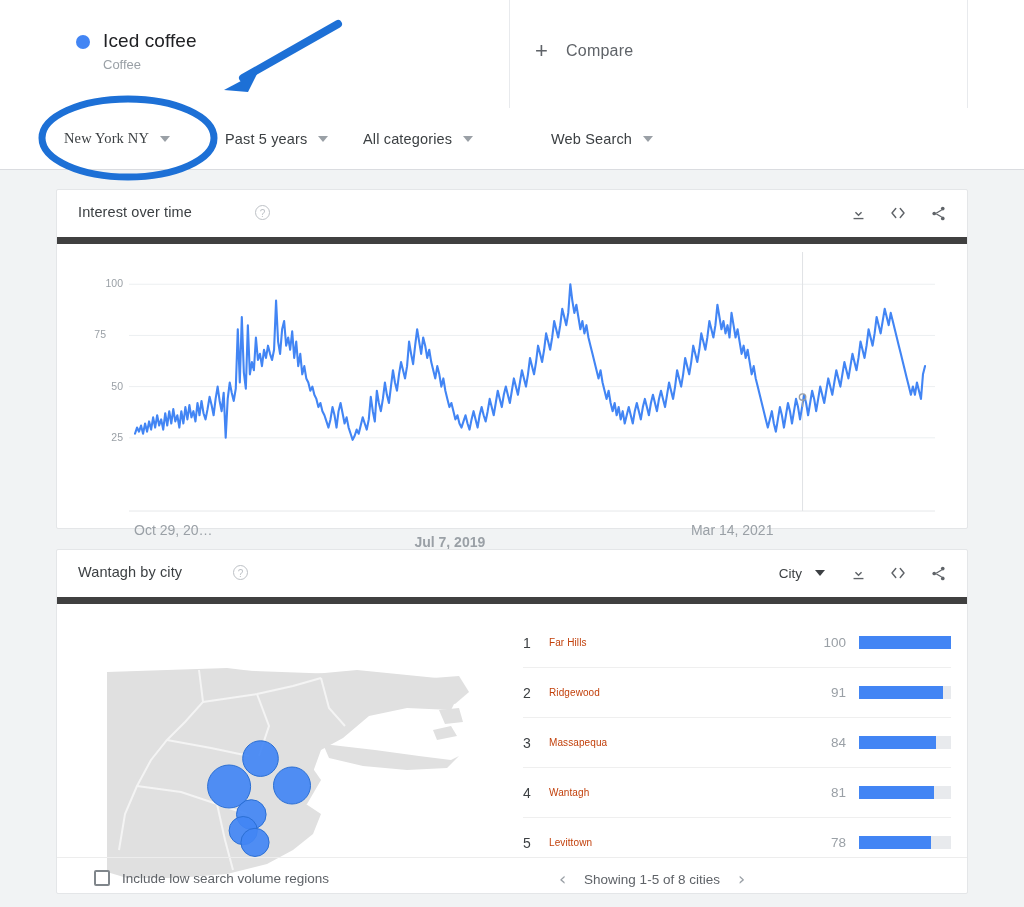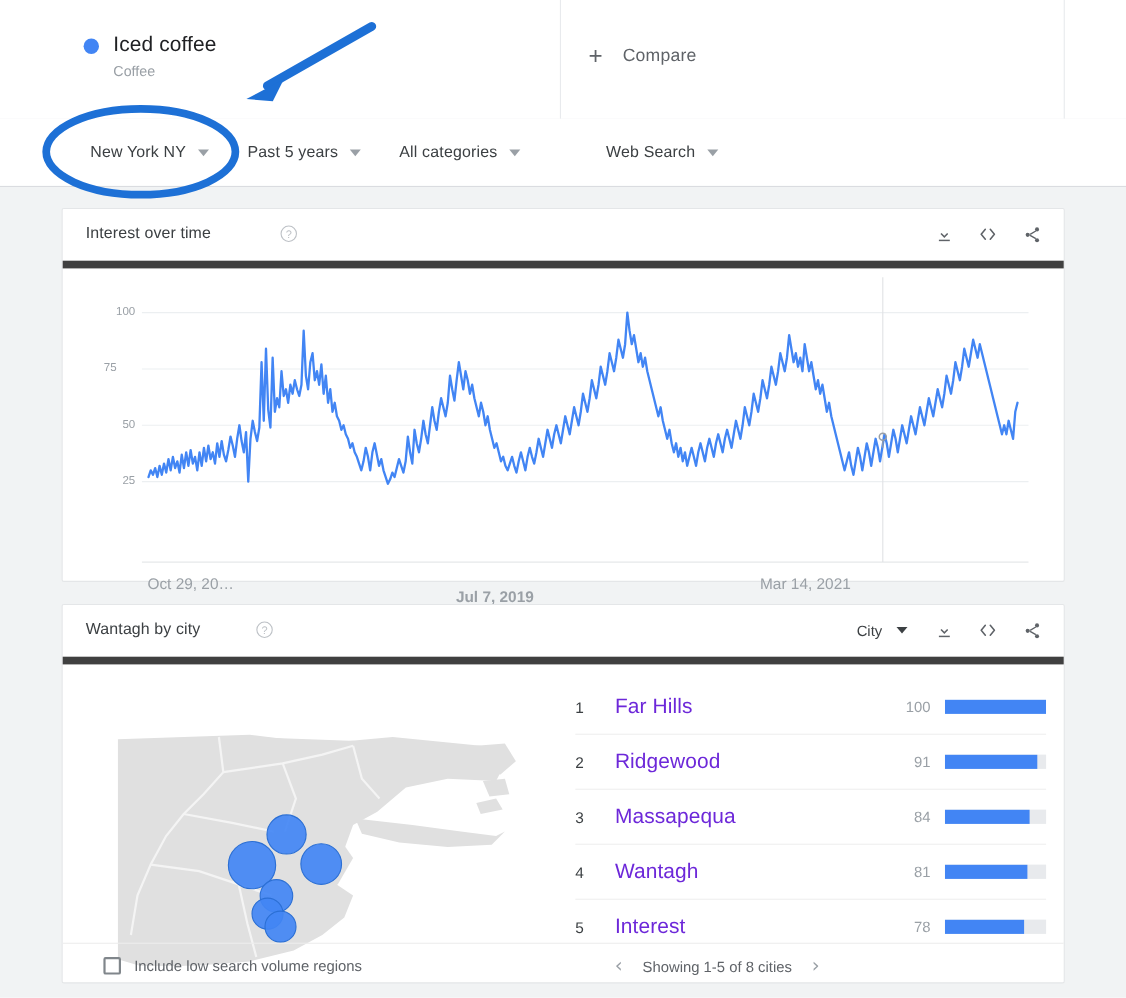--- a/index.html
+++ b/index.html
@@ -70,21 +70,21 @@
     font-size: 14.5px; color: #3c4043; letter-spacing: .15px;
     white-space: nowrap;
   }
   .filter .caret {
     margin-left: 11px;
     width: 0; height: 0;
     border-left: 5px solid transparent;
     border-right: 5px solid transparent;
     border-top: 6px solid #9aa0a6;
   }
-  .f1 { left: 82px; }
+  .f1 { left: 64px; font-family: Liberation Serif, serif; }
   .f2 { left: 225px; }
   .f3 { left: 363px; }
   .f4 { left: 510px; margin-left: 41px; }
 
   
   .card {
     position: absolute; left: 56px; width: 912px;
     background: #ffffff;
     border: 1px solid #e4e6e8;
     border-radius: 2px;
@@ -153,21 +153,21 @@
   .city-row {
     position: relative; height: 49px;
     border-bottom: 1px solid #efefef;
     display: flex; align-items: center;
   }
   .city-row:last-child { border-bottom: none; }
   .c-rank {
     width: 26px; font-size: 14px; color: #3c4043; flex: none;
   }
   .c-name {
-    flex: 1; font-size: 19px; color: #6d28d9; letter-spacing: .1px; margin-left: 10px;
+    flex: 1; font-size: 10px; color: #c2410c; letter-spacing: .1px;
   }
   .c-val {
     width: 42px; text-align: right; font-size: 13.5px; color: #9aa0a6;
     margin-right: 13px; flex: none;
   }
   .c-bar {
     width: 92px; height: 13px; background: #e8eaed; flex: none;
     position: relative; overflow: hidden;
   }
   .c-bar > i { display: block; height: 100%; background: #4285f4; }
@@ -405,21 +405,21 @@
           <div class="city-row">
             <span class="c-rank">4</span>
             <span class="c-name">Wantagh</span>
             <span class="c-val">81</span>
             <span class="c-bar">
               <i style="width:81%"></i>
             </span>
           </div>
           <div class="city-row">
             <span class="c-rank">5</span>
-            <span class="c-name">Interest</span>
+            <span class="c-name">Levittown</span>
             <span class="c-val">78</span>
             <span class="c-bar">
               <i style="width:78%"></i>
             </span>
           </div>
         </div>
     </div>
 
     <div class="city-foot">
       <div class="chk-wrap">

